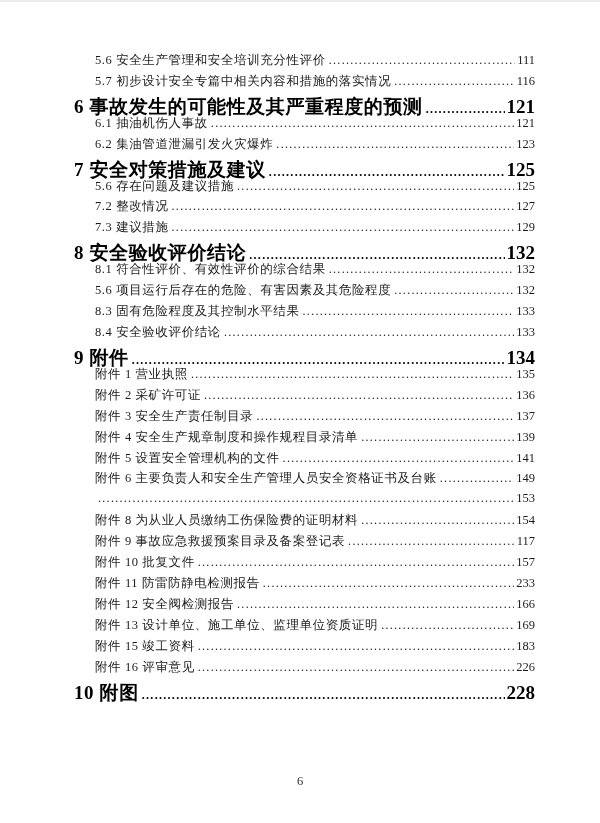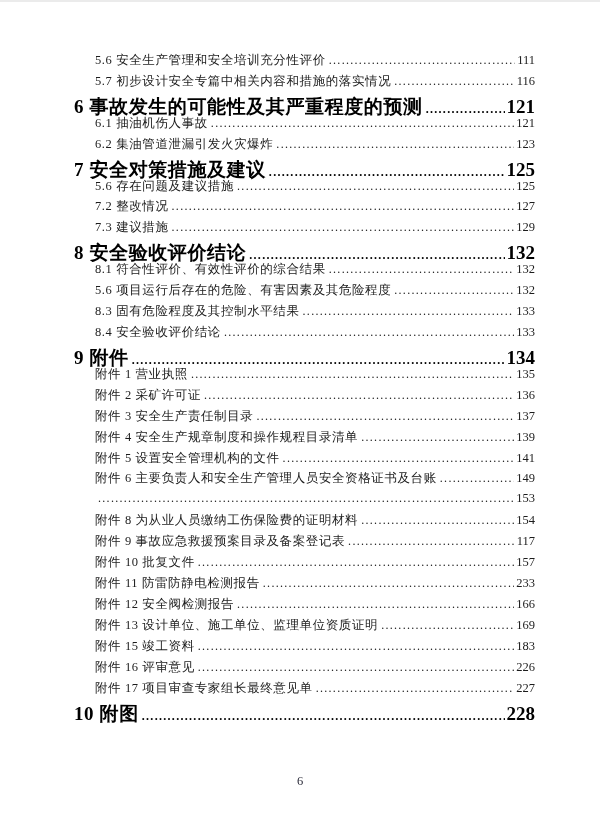--- a/index.html
+++ b/index.html
@@ -227,25 +227,20 @@
       <div class="toc-row lvl2">
         <span class="title">附件 15 竣工资料</span>
         <span class="dots"></span>
         <span class="pg">183</span>
       </div>
       <div class="toc-row lvl2">
         <span class="title">附件 16 评审意见</span>
         <span class="dots"></span>
         <span class="pg">226</span>
       </div>
-      <div class="toc-row lvl2">
-        <span class="title">附件 17 项目审查专家组长最终意见单</span>
-        <span class="dots"></span>
-        <span class="pg">227</span>
-      </div>
       <div class="toc-row lvl1">
         <span class="title">10 附图</span>
         <span class="dots"></span>
         <span class="pg">228</span>
       </div>
     </main>
   <footer class="footer">
     <span class="pgnum">6</span>
   </footer>
 </div>

